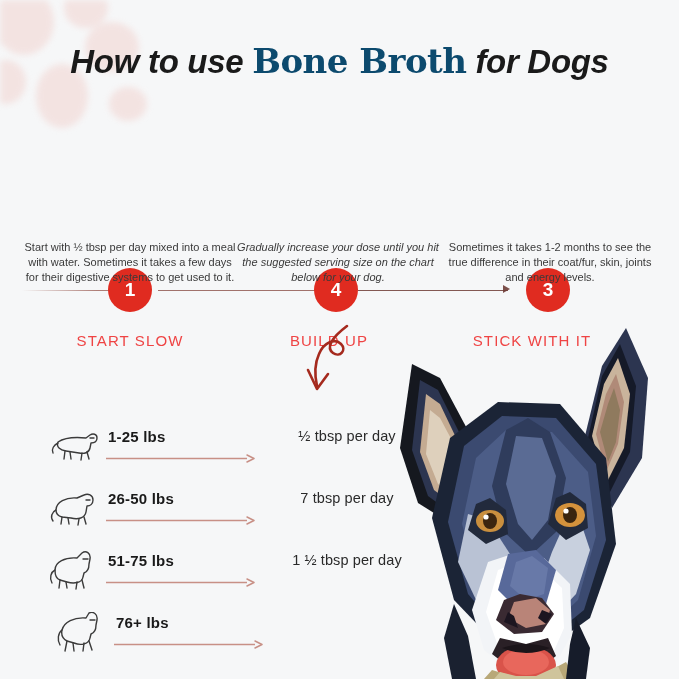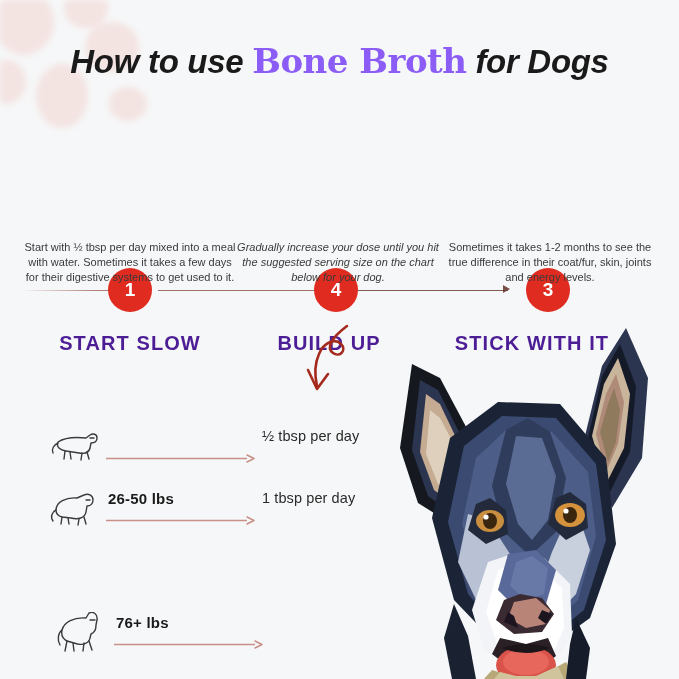--- a/index.html
+++ b/index.html
@@ -16,21 +16,21 @@
   #paw-decor { position:absolute; left:0; top:0; width:200px; height:150px;
                filter:blur(3px); opacity:.65; pointer-events:none; }
 
   
   #title-bar { position:absolute; left:0; top:41px; width:679px; text-align:center; }
   #title-bar .t {
     font-size:33px; font-weight:700; letter-spacing:-.3px;
     color:#1a1a1a; font-family:"Liberation Sans", sans-serif;font-style:italic;
   }
   #title-bar .hl {
-    color:#8b5cf6; font-family:"DejaVu Serif", serif; font-weight:700;
+    color:#0c4a6e; font-family:"DejaVu Serif", serif; font-weight:700;
     font-size:34px; letter-spacing:-.5px;
   }
 
   
   #timeline { position:absolute; left:0; top:130px; width:679px; height:180px; }
   .tl-line { position:absolute; top:160px; height:1.4px; }
   .tl-seg1 { left:22px; width:100px;
     background:linear-gradient(90deg, rgba(160,90,80,0) 0%, rgba(150,85,75,.75) 75%); }
   .tl-seg2 { left:158px; width:163px; background:rgba(140,80,72,.8); }
   .tl-seg3 { left:358px; width:150px; background:rgba(110,60,54,.85); }
@@ -41,21 +41,21 @@
   .step-circle {
     position:absolute; top:138px; width:44px; height:44px; border-radius:50%;
     background:#e02b20; color:#fff; font-size:19px; font-weight:700;
     display:flex; align-items:center; justify-content:center;
     font-family:"Liberation Sans", sans-serif;
   }
   .sc1 { left:108px; } .sc2 { left:314px; } .sc3 { left:526px; }
 
   .step-head {
     position:absolute; top:202px; width:230px; text-align:center;
-    font-size:20px; font-weight:700; letter-spacing:1.1px; color:#4c1d95;
+    font-size:15px; font-weight:400; letter-spacing:1.1px; color:#ef4444;
   }
   .sh1 { left:15px; } .sh2 { left:214px; } .sh3 { left:417px; }
 
   .step-body {
     position:absolute; top:240px; width:212px; text-align:center;
     font-size:11px; line-height:15.2px; color:#3a3a3a;
   }
   .sb1 { left:24px; } .sb2 { left:232px;font-style:italic; } .sb3 { left:444px; }
 
   
@@ -67,21 +67,21 @@
   .dr0 { top:0; } .dr1 { top:62px; } .dr2 { top:124px; } .dr3 { top:186px;margin-left:8px; }
 
   .dose-icon { position:absolute; left:46px; top:8px; width:58px; height:42px; }
   .dose-weight {
     position:absolute; left:108px; top:10px; width:150px;
     font-size:15px; font-weight:700; color:#1a1a1a; letter-spacing:.2px;
   }
   .dose-arrow { position:absolute; left:106px; top:36px; width:150px; height:9px; }
   .dose-amount {
     position:absolute; left:262px; top:10px; width:170px;
-    font-size:14.5px; color:#2a2a2a; letter-spacing:.1px;
+    font-size:14.5px; color:#2a2a2a; letter-spacing:.1px;text-align:center;
   }
 
   
   #dog-portrait { position:absolute; left:380px; top:318px; width:300px; height:361px; }
 </style>
 </head>
 <body>
 
 <svg id="paw-decor" viewBox="0 0 200 150">
   <g fill="#f2d9d6">
@@ -128,20 +128,21 @@
   <div class="dose-row dr0">
     <svg class="dose-icon" viewBox="0 0 58 42">
       <g fill="none" stroke="#3b3b3b" stroke-width="1.4" stroke-linejoin="round" stroke-linecap="round">
         <path d="M12 16 C18 12, 30 11, 40 12 L44 9 C47 7, 51 8, 51 12 C51 16, 48 17, 45 17
                  L44 22 C43 27, 38 28, 33 27 L20 25 C14 24, 10 21, 12 16 Z"></path>
         <path d="M19 25 L18 33 M24 26 L25 33 M36 27 L35 34 M41 26 L43 33"></path>
         <path d="M12 17 C8 19, 5 23, 7 27"></path>
         <path d="M44 12 L48 12"></path>
       </g>
     </svg>
+    <div class="dose-weight">1-25 lbs</div>
     <svg class="dose-arrow" viewBox="0 0 150 9">
       <line x1="0" y1="4.5" x2="141" y2="4.5" stroke="#c89086" stroke-width="1.5"></line>
       <path d="M141 1 L148 4.5 L141 8" fill="none" stroke="#c89086" stroke-width="1.5" stroke-linecap="round" stroke-linejoin="round"></path>
     </svg>
     <div class="dose-amount">½ tbsp per day</div>
   </div>
 
   <div class="dose-row dr1">
     <svg class="dose-icon" viewBox="0 0 58 42">
       <g fill="none" stroke="#3b3b3b" stroke-width="1.4" stroke-linejoin="round" stroke-linecap="round">
@@ -150,23 +151,41 @@
         <path d="M16 29 L15 36 M22 30 L23 36 M33 31 L32 37 M38 29 L40 36"></path>
         <path d="M10 22 C6 24, 4 29, 7 33"></path>
         <path d="M40 12 L44 12"></path>
       </g>
     </svg>
     <div class="dose-weight">26-50 lbs</div>
     <svg class="dose-arrow" viewBox="0 0 150 9">
       <line x1="0" y1="4.5" x2="141" y2="4.5" stroke="#c89086" stroke-width="1.5"></line>
       <path d="M141 1 L148 4.5 L141 8" fill="none" stroke="#c89086" stroke-width="1.5" stroke-linecap="round" stroke-linejoin="round"></path>
     </svg>
-    <div class="dose-amount">1 tbsp per day</div>
-  </div>
-
+    <div class="dose-amount">7 tbsp per day</div>
+  </div>
+
+  <div class="dose-row dr2">
+    <svg class="dose-icon" viewBox="0 0 58 42">
+      <g fill="none" stroke="#3b3b3b" stroke-width="1.4" stroke-linejoin="round" stroke-linecap="round">
+        <path d="M9 20 C9 12, 19 7, 31 8 L36 3 C40 0, 45 3, 44 9 L43 14
+                 C43 19, 41 22, 38 23 L37 27 C36 33, 28 34, 21 32 L14 30
+                 C10 29, 9 25, 9 20 Z"></path>
+        <path d="M14 30 L13 38 M20 32 L21 38 M31 32 L30 39 M36 30 L38 38"></path>
+        <path d="M9 20 C5 22, 3 28, 6 33"></path>
+        <path d="M37 9 L42 9"></path>
+      </g>
+    </svg>
+    <div class="dose-weight">51-75 lbs</div>
+    <svg class="dose-arrow" viewBox="0 0 150 9">
+      <line x1="0" y1="4.5" x2="141" y2="4.5" stroke="#c89086" stroke-width="1.5"></line>
+      <path d="M141 1 L148 4.5 L141 8" fill="none" stroke="#c89086" stroke-width="1.5" stroke-linecap="round" stroke-linejoin="round"></path>
+    </svg>
+    <div class="dose-amount">1 ½ tbsp per day</div>
+  </div>
 
   <div class="dose-row dr3">
     <svg class="dose-icon" viewBox="0 0 58 42">
       <g fill="none" stroke="#3b3b3b" stroke-width="1.4" stroke-linejoin="round" stroke-linecap="round">
         <path d="M8 18 C10 10, 20 5, 32 6 L35 1 C39 -1, 44 2, 43 8 L42 13
                  C42 18, 40 21, 37 22 L36 26 C35 32, 27 34, 20 31 L13 29
                  C9 27, 7 23, 8 18 Z"></path>
         <path d="M13 29 L11 39 M19 31 L20 39 M30 31 L29 39 M35 29 L38 38"></path>
         <path d="M8 18 C4 21, 3 28, 6 33"></path>
         <path d="M36 8 L41 8"></path>

